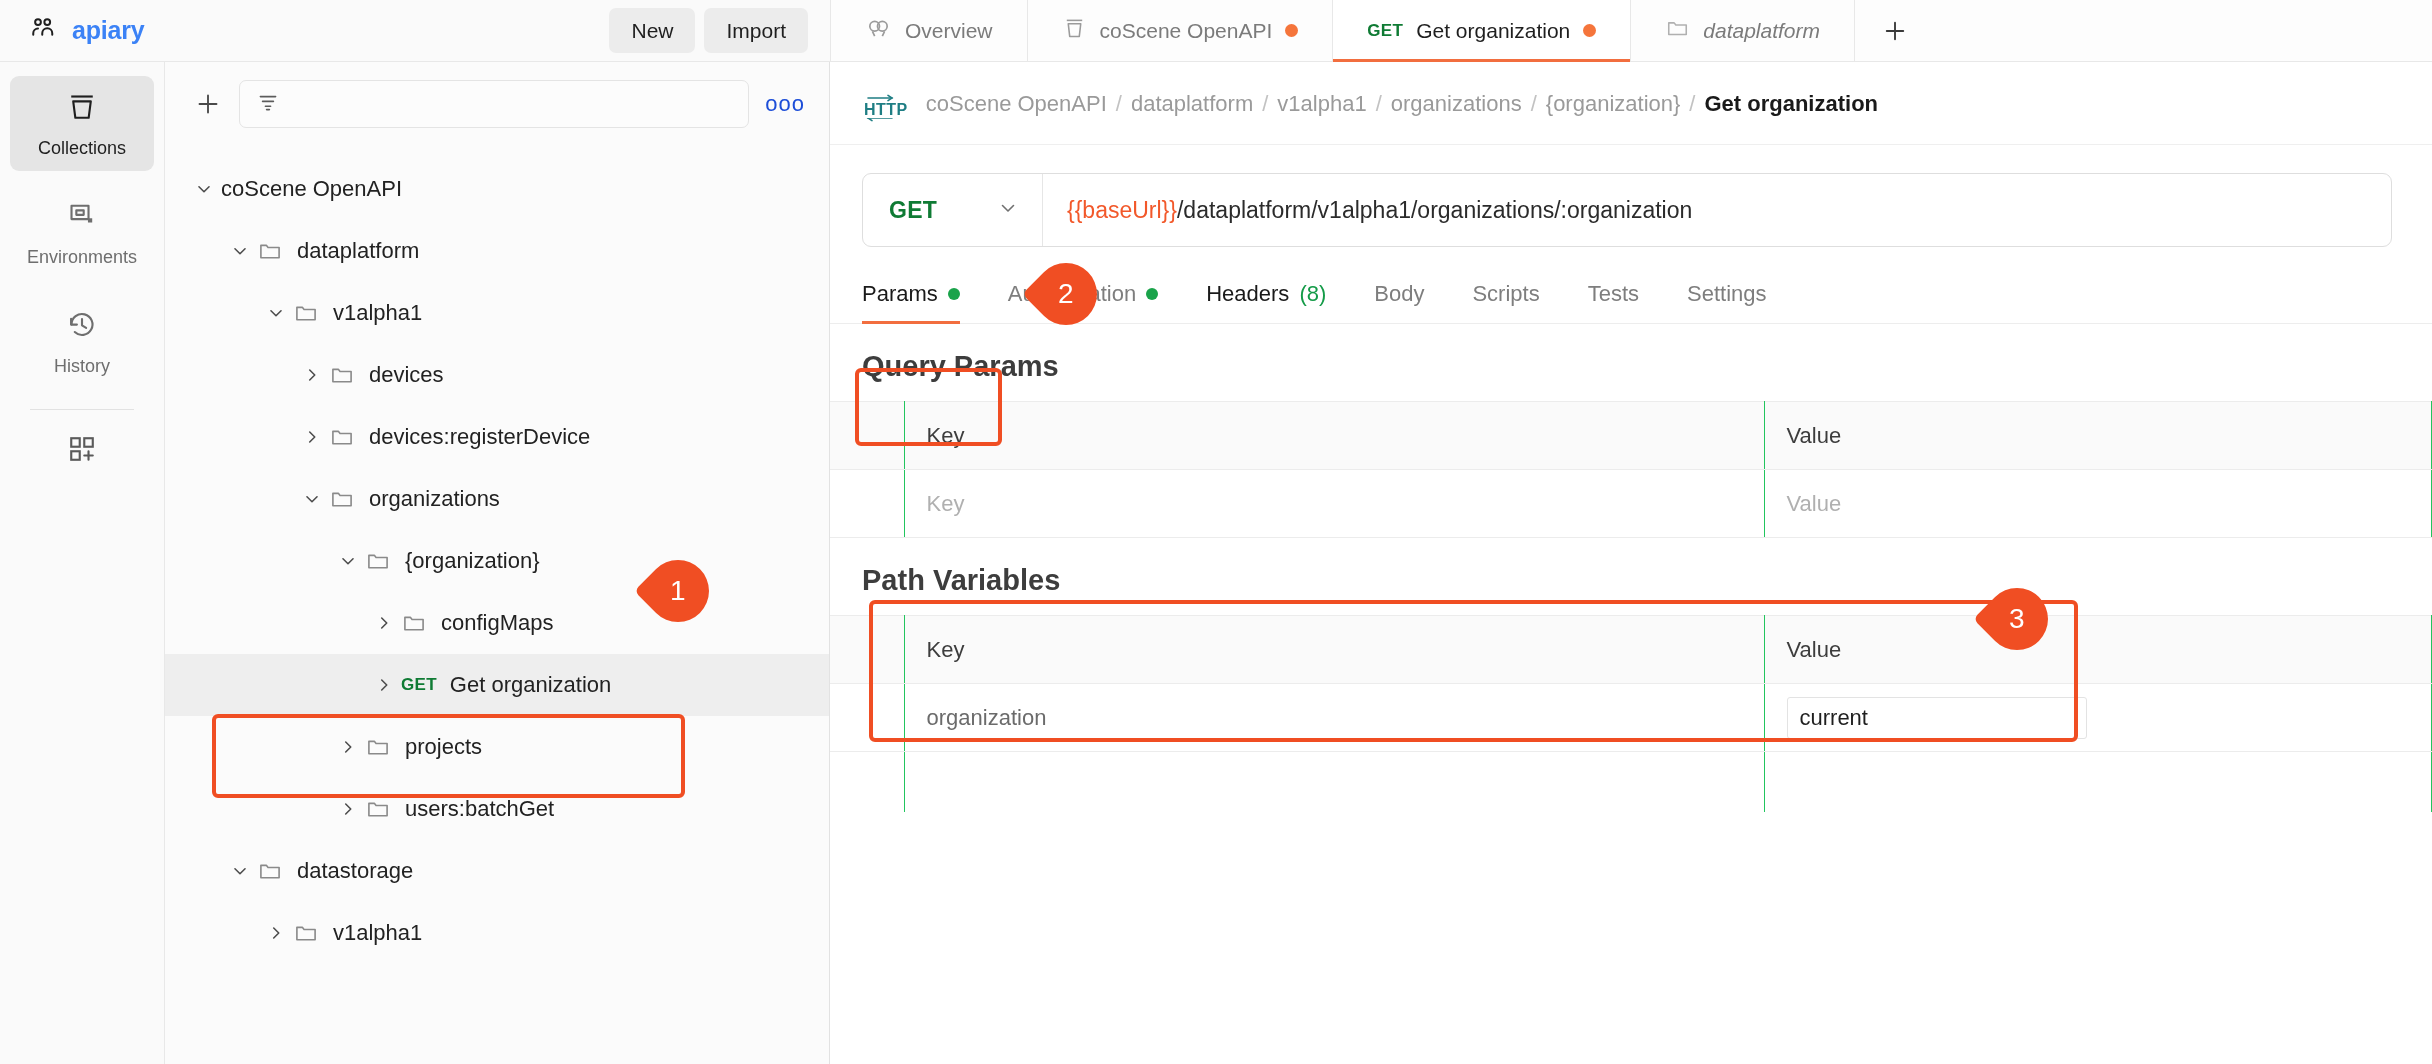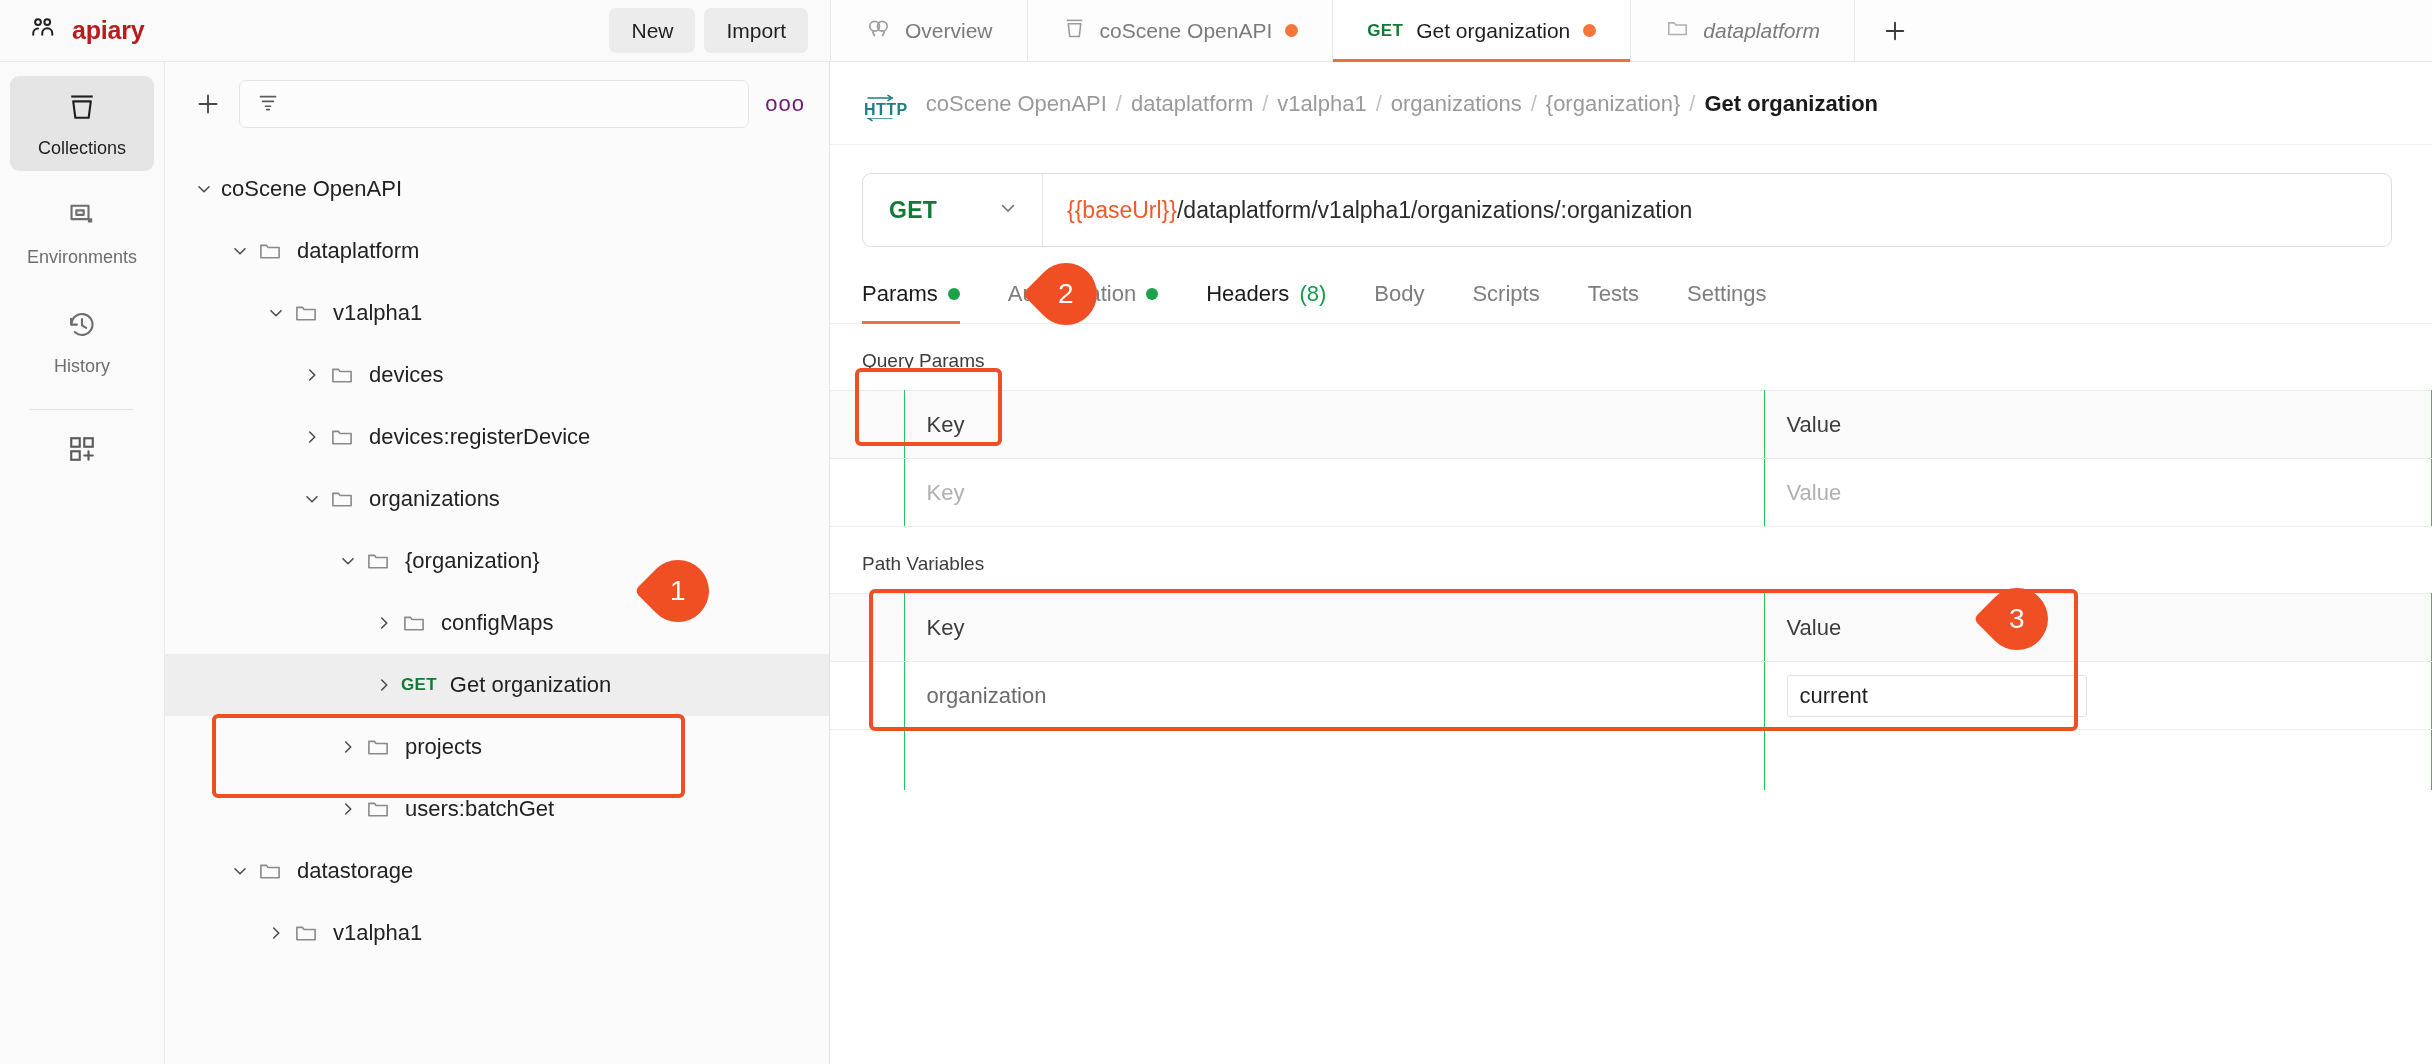--- a/index.html
+++ b/index.html
@@ -19,21 +19,21 @@
   
   .hdr-left {
     width:830px; flex:0 0 830px;
     background:#fafafa;
     border-bottom:1px solid #e8e8e8;
     display:flex; align-items:center;
     padding:0 22px 0 28px;
     position:relative;
   }
   .ws-name { display:flex; align-items:center; gap:14px; }
-  .ws-title { font-size:25px; font-weight:bold; color:#b91c1c; letter-spacing:-0.2px; }
+  .ws-title { font-size:25px; font-weight:bold; color:#3b82f6; letter-spacing:-0.2px; }
   .hdr-actions { margin-left:auto; display:flex; gap:9px; }
   .btn-soft {
     background:#ececec; border:none; border-radius:7px;
     padding:12px 22px; font-size:21px; color:#1f1f1f;
     font-family:inherit; cursor:pointer; line-height:1;
   }
 
   
   .hdr-right {
     flex:1; background:#fdfdfd;
@@ -89,21 +89,21 @@
     width:665px; flex:0 0 665px; background:#fbfbfb;
     border-right:1px solid #e2e2e2; display:flex; flex-direction:column;
     position:relative;
   }
   .tree-toolbar { display:flex; align-items:center; gap:16px; padding:18px 24px 16px 28px; }
   .tb-plus { color:#4a4a4a; cursor:pointer; display:flex; }
   .filter-box {
     flex:1; height:48px; border:1px solid #e4e4e4; border-radius:7px;
     background:#fcfcfc; display:flex; align-items:center; padding:0 16px; cursor:text;
   }
-  .tb-dots { color:#701a75; cursor:pointer; font-size:22px; letter-spacing:1px;
+  .tb-dots { color:#1d4ed8; cursor:pointer; font-size:22px; letter-spacing:1px;
              display:flex; align-items:center; }
 
   .tree { padding-top:14px; position:relative; }
   .tnode {
     display:flex; align-items:center; height:62px; cursor:pointer;
     font-size:22px; color:#222; position:relative; padding-right:12px;
   }
   .tnode.selected { background:#eeeeee; }
   .chev { width:34px; flex:0 0 34px; display:flex; align-items:center; justify-content:center; color:#4c4c4c; }
   .tnode .folder { margin-right:14px; display:flex; align-items:center; color:#7a7a7a; }
@@ -155,21 +155,21 @@
   }
   .rtab.active { color:#1a1a1a; }
   .rtab.active::after {
     content:""; position:absolute; left:0; right:0; bottom:-1px; height:3px; background:#f26e3f;
   }
   .rtab .dot-green { width:12px; height:12px; border-radius:50%; background:#1aa34a; }
   .rtab .count { color:#149b48; }
   .rtab.strong { color:#1a1a1a; }
 
   .section-title {
-    font-size:19px; color:#3d3d3d; padding:26px 0 18px 32px; font-weight:normal;
+    font-size:29px; color:#3d3d3d; padding:26px 0 18px 32px; font-weight:bold;
   }
 
   .ptable { width:100%; border-collapse:collapse; table-layout:fixed; }
   .ptable col.cb { width:74px; }
   .ptable col.k  { width:860px; }
   .ptable th, .ptable td {
     border-top:1px solid #ececec; border-bottom:1px solid #ececec;
     border-right:1px solid #22c55e;
     height:68px; text-align:left; font-weight:normal; padding:0 22px;
     font-size:22px; vertical-align:middle;

